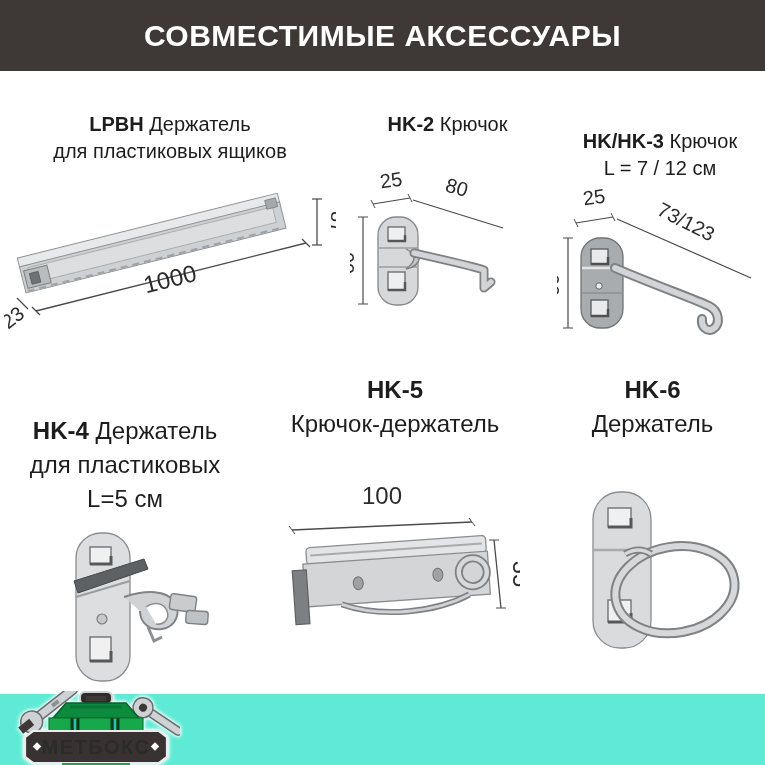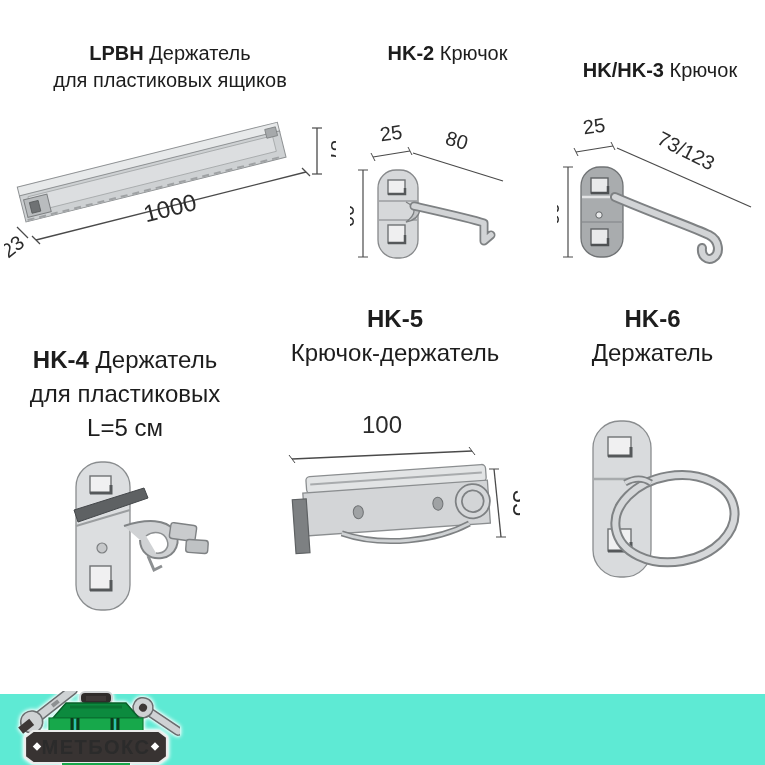--- a/index.html
+++ b/index.html
@@ -9,21 +9,21 @@
   .topbar {
     height:71px; background:#3e3837; display:flex; align-items:center; justify-content:center;
   }
   .topbar h1 {
     color:#ffffff; font-size:30px; font-weight:bold; letter-spacing:0.5px;
   }
 
   .row1 { display:flex; height:289px; }
   .row2 { display:flex; height:334px; }
   .cell { display:flex; flex-direction:column; align-items:center; }
-  .r1c1 { width:340px; } .r1c2 { width:215px;gap:24px; } .r1c3 { width:210px;justify-content:center; }
+  .r1c1 { width:340px; } .r1c2 { width:215px; } .r1c3 { width:210px;justify-content:center; }
   .r2c1 { width:250px;justify-content:flex-end; } .r2c2 { width:290px; } .r2c3 { width:225px; }
 
   .title { text-align:center; color:#1d1d1d; width:100%; }
   .row1 .title { height:100px; padding-top:40px; font-size:20px; line-height:27px; }
   .row2 .title { height:118px; padding-top:13px; font-size:24px; line-height:34px; }
   .title b { font-weight:bold; }
 
   svg text { fill:#2b2b2b; }
   .dim { font-size:20px; }
   .dimBig { font-size:24px; }
@@ -34,20 +34,23 @@
   .logo {
     position:absolute; left:12px; top:-3px;
     filter: drop-shadow(0 0 2px rgba(255,255,255,0.95)) drop-shadow(0 0 1px rgba(255,255,255,0.9));
   }
 </style>
 </head>
 <body>
 
 <div class="page">
 
+  <div class="topbar">
+    <h1>СОВМЕСТИМЫЕ АКСЕССУАРЫ</h1>
+  </div>
 
   <div class="row1">
 
     <div class="cell r1c1">
       <div class="title">
         <b>LPBH</b>
         <span>Держатель</span><br>
         <span>для пластиковых ящиков</span>
       </div>
       <svg width="332" height="160" viewBox="0 0 332 160">
@@ -116,20 +119,21 @@
           <path d="M 64,82 C 95,89 122,95 134,99 L 134,117 L 141,111" fill="none" stroke="#7e8183" stroke-width="9" stroke-linecap="round" stroke-linejoin="round"></path>
           <path d="M 64,82 C 95,89 122,95 134,99 L 134,117 L 141,111" fill="none" stroke="#d2d4d6" stroke-width="5.5" stroke-linecap="round" stroke-linejoin="round"></path>
         </g>
       </svg>
     </div>
 
     <div class="cell r1c3">
       <div class="title">
         <b>HK/HK-3</b>
         <span>Крючок</span><br>
+        <span>L = 7 / 12 см</span>
       </div>
       <svg width="206" height="155" viewBox="0 0 206 155">
 
         <text class="dim" x="38" y="16" text-anchor="middle" transform="rotate(-8 38 16)">25</text>
         <line x1="19" y1="35" x2="56" y2="29" stroke="#4a4a4a" stroke-width="1.2"></line>
         <line x1="17" y1="31" x2="21" y2="39" stroke="#4a4a4a" stroke-width="1"></line>
         <line x1="54" y1="25" x2="58" y2="33" stroke="#4a4a4a" stroke-width="1"></line>
 
         <text class="dim" x="126" y="40" text-anchor="middle" transform="rotate(27 126 40)">73/123</text>
         <line x1="60" y1="31" x2="194" y2="90" stroke="#4a4a4a" stroke-width="1.2"></line>

